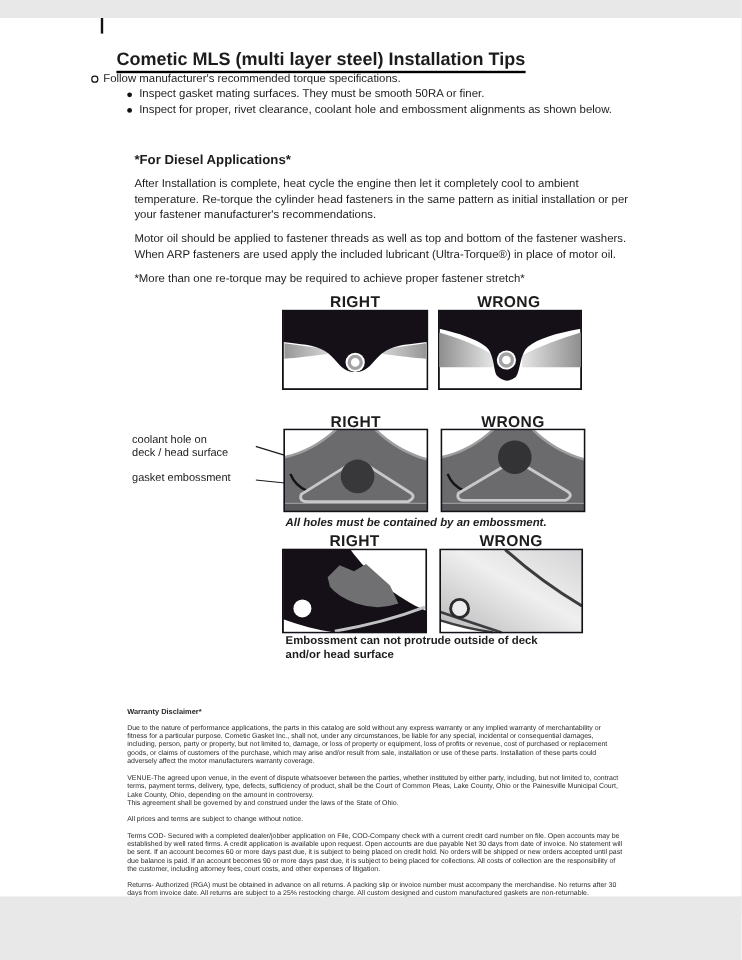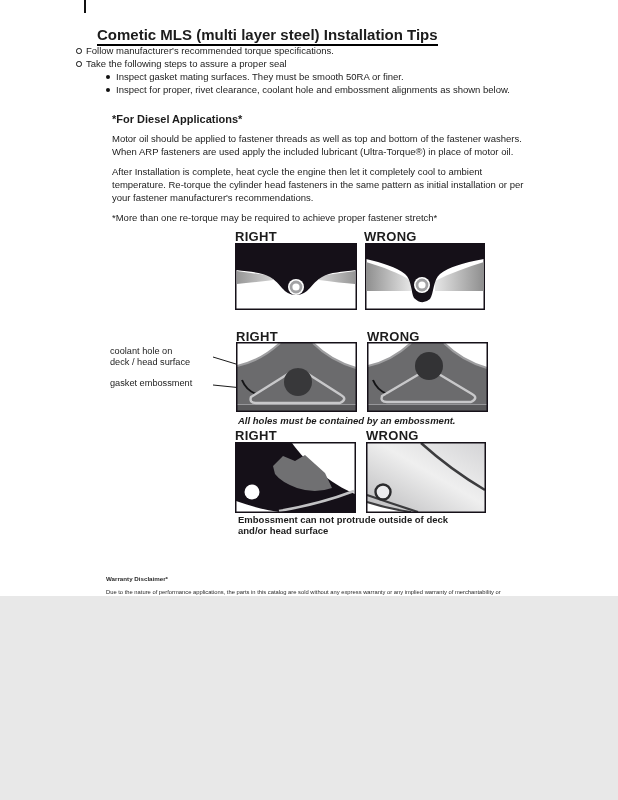--- a/index.html
+++ b/index.html
@@ -1,19 +1,19 @@
 <!DOCTYPE html>
 <html><head>
 <meta charset="utf-8">
 <style>
   html,body{margin:0;padding:0;background:#e8e8e8;}
   .page{
-    position:relative;width:618px;height:596px;background:#ffffff;
+    position:relative;width:618px;height:732px;background:#ffffff;
     font-family:"Liberation Sans", sans-serif;color:#1c1c1c;overflow:hidden;
-    margin:0 auto;
+    margin:15px auto;
   }
   .abs{position:absolute;}
   .tick{left:84px;top:0;width:2px;height:13px;background:#111;}
   .title{
     left:97px;top:16px;font-size:15px;font-weight:bold;
     border-bottom:2px solid #000;padding-bottom:1px;white-space:nowrap;
   }
   .tips{left:76px;top:44px;width:460px;font-size:9.5px;line-height:13px;}
   .tips .li{position:relative;padding-left:10px;}
   .tips .li.lvl1::before{
@@ -21,49 +21,48 @@
     border:1px solid #111;border-radius:50%;
   }
   .tips .li.lvl2{margin-left:30px;}
   .tips .li.lvl2::before{
     content:"";position:absolute;left:0;top:4.8px;width:4.4px;height:4.4px;
     background:#111;border-radius:50%;
   }
   .diesel{left:112px;top:113px;width:412px;font-size:9.5px;line-height:13px;}
   .diesel h2{font-size:11px;margin:0 0 6px 0;}
   .diesel p{margin:0 0 7px 0;}
-  .dg-label{width:122px;text-align:left;font-weight:bold;font-size:13px;letter-spacing:0.3px;}
+  .dg-label{width:122px;text-align:center;font-weight:bold;font-size:13px;letter-spacing:0.3px;}
   .dg-cap{font-weight:bold;font-size:9.5px;line-height:11px;}
   .ptr-label{width:102px;text-align:left;font-size:9.2px;line-height:11px;}
   .disclaimer{left:106px;top:575px;width:413px;font-size:5.8px;line-height:7px;color:#2a2a2a;}
   .disclaimer h3{font-size:6.2px;margin:0 0 7px 0;}
   .disclaimer p{margin:0 0 6.5px 0;white-space:pre-line;}
   .doccode{left:390px;top:759px;font-size:13.5px;color:#3a3a3a;letter-spacing:0.3px;}
   svg{display:block;}
 </style>
 </head>
 <body>
 
 <div class="page">
 
   <div class="abs tick"></div>
 
   <h1 class="abs title">Cometic MLS (multi layer steel) Installation Tips</h1>
 
   <div class="abs tips">
     <div class="li lvl1">Follow manufacturer's recommended torque specifications.</div>
-    <div class="li lvl1">Take the following steps to assure a proper seal</div>
     <div class="li lvl2">Inspect gasket mating surfaces.  They must be smooth 50RA or finer.</div>
     <div class="li lvl2">Inspect for proper, rivet clearance, coolant hole and embossment alignments as shown below.</div>
   </div>
 
   <div class="abs diesel">
     <h2>*For Diesel Applications*</h2>
+    <p>After Installation is complete, heat cycle the engine then let it completely cool to ambient temperature. Re-torque the cylinder head fasteners in the same pattern as initial installation or per your fastener manufacturer's recommendations.</p>
     <p>Motor oil should be applied to fastener threads as well as top and bottom of the fastener washers. When ARP fasteners are used apply the included lubricant (Ultra-Torque®) in place of motor oil.</p>
-    <p>After Installation is complete, heat cycle the engine then let it completely cool to ambient temperature. Re-torque the cylinder head fasteners in the same pattern as initial installation or per your fastener manufacturer's recommendations.</p>
     <p>*More than one re-torque may be required to achieve proper fastener stretch*</p>
   </div>
 
   <div class="abs dg-label" style="left:235px;top:229px;">RIGHT</div>
   <div class="abs dg-label" style="left:364px;top:229px;width:120px;">WRONG</div>
 
   <svg class="abs" style="left:235px;top:243px;" width="122" height="67" viewBox="0 0 122 67">
     <defs>
       <linearGradient id="g1a" x1="0" y1="0" x2="1" y2="0">
         <stop offset="0" stop-color="#969696"></stop>

